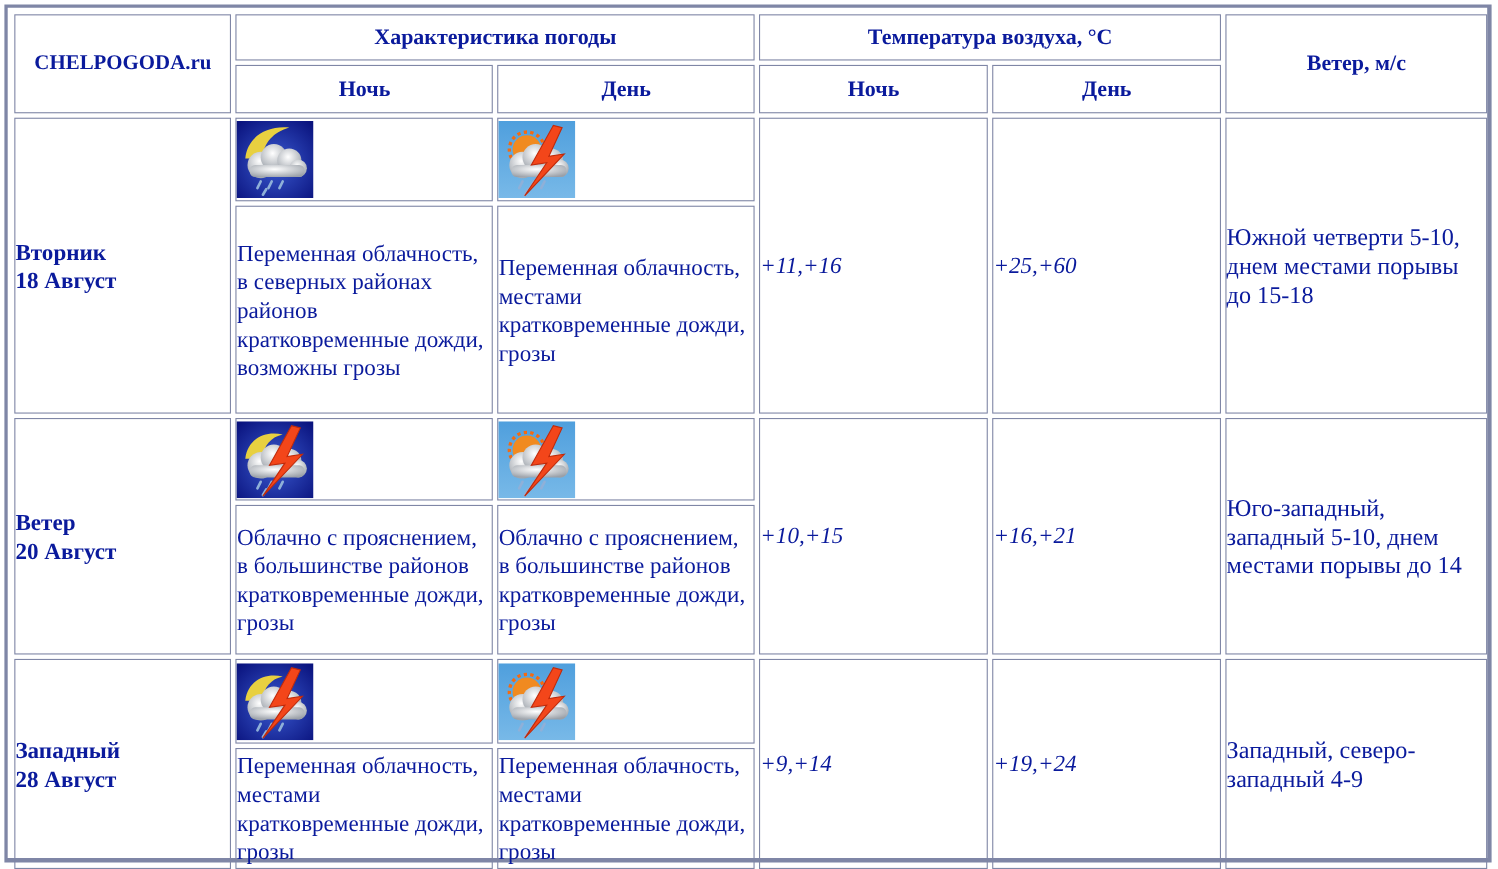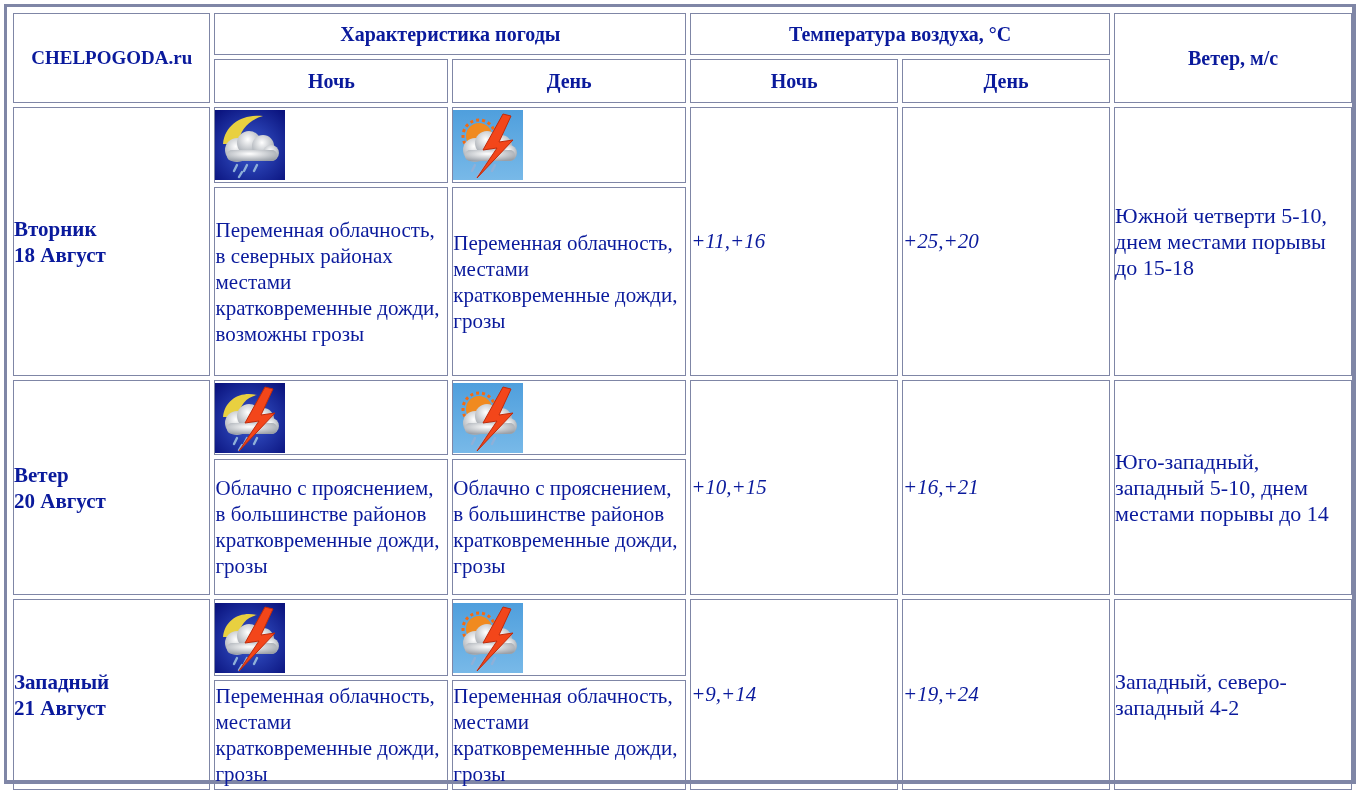--- a/index.html
+++ b/index.html
@@ -101,25 +101,25 @@
           <rect width="70" height="70" fill="url(#daybg)"></rect>
           <circle cx="26" cy="26" r="13" fill="#f08a20"></circle>
           <circle cx="26" cy="26" r="16" fill="none" stroke="#f56a10" stroke-width="3" stroke-dasharray="3 3"></circle>
           <use href="#cloud" width="70" height="70"></use>
           <use href="#drops" width="70" height="70"></use>
           <use href="#bolt" width="70" height="70"></use>
         </svg>
       </span>
     </td>
     <td class="temp" rowspan="2">+11,+16</td>
-    <td class="temp" rowspan="2">+25,+20</td>
+    <td class="temp" rowspan="2">+25,+60</td>
     <td class="wind" rowspan="2">Южной четверти 5-10, днем местами порывы до 15-18</td>
   </tr>
   <tr style="height:189px">
-    <td class="desc">Переменная облачность, в северных районах местами кратковременные дожди, возможны грозы</td>
+    <td class="desc">Переменная облачность, в северных районах районов кратковременные дожди, возможны грозы</td>
     <td class="desc">Переменная облачность, местами кратковременные дожди, грозы</td>
   </tr>
 
   <tr style="height:75px">
     <td class="day" rowspan="2">
       <span>Ветер</span><br>
       <span>20 Август</span>
     </td>
     <td>
       <span class="icon">
@@ -149,21 +149,21 @@
     <td class="wind" rowspan="2">Юго-западный, западный 5-10, днем местами порывы до 14</td>
   </tr>
   <tr style="height:136px">
     <td class="desc">Облачно с прояснением, в большинстве районов кратковременные дожди, грозы</td>
     <td class="desc">Облачно с прояснением, в большинстве районов кратковременные дожди, грозы</td>
   </tr>
 
   <tr style="height:77px">
     <td class="day" rowspan="2">
       <span>Западный</span><br>
-      <span>21 Август</span>
+      <span>28 Август</span>
     </td>
     <td>
       <span class="icon">
         <svg width="70" height="70" viewBox="0 0 70 70">
           <rect width="70" height="70" fill="url(#nightbg)"></rect>
           <path d="M8,34 C10,16 26,8 42,12 C32,14 24,22 24,34 Z" fill="#e8d040"></path>
           <use href="#cloud" width="70" height="70"></use>
           <use href="#drops" width="70" height="70"></use>
           <use href="#bolt" width="70" height="70"></use>
         </svg>
@@ -176,21 +176,21 @@
           <circle cx="26" cy="26" r="13" fill="#f08a20"></circle>
           <circle cx="26" cy="26" r="16" fill="none" stroke="#f56a10" stroke-width="3" stroke-dasharray="3 3"></circle>
           <use href="#cloud" width="70" height="70"></use>
           <use href="#drops" width="70" height="70"></use>
           <use href="#bolt" width="70" height="70"></use>
         </svg>
       </span>
     </td>
     <td class="temp" rowspan="2">+9,+14</td>
     <td class="temp" rowspan="2">+19,+24</td>
-    <td class="wind" rowspan="2">Западный, северо-западный 4-2</td>
+    <td class="wind" rowspan="2">Западный, северо-западный 4-9</td>
   </tr>
   <tr style="height:110px">
     <td class="desc">Переменная облачность, местами кратковременные дожди, грозы</td>
     <td class="desc">Переменная облачность, местами кратковременные дожди, грозы</td>
   </tr>
 </tbody>
     </table>
 </div>
 
 </body></html>

